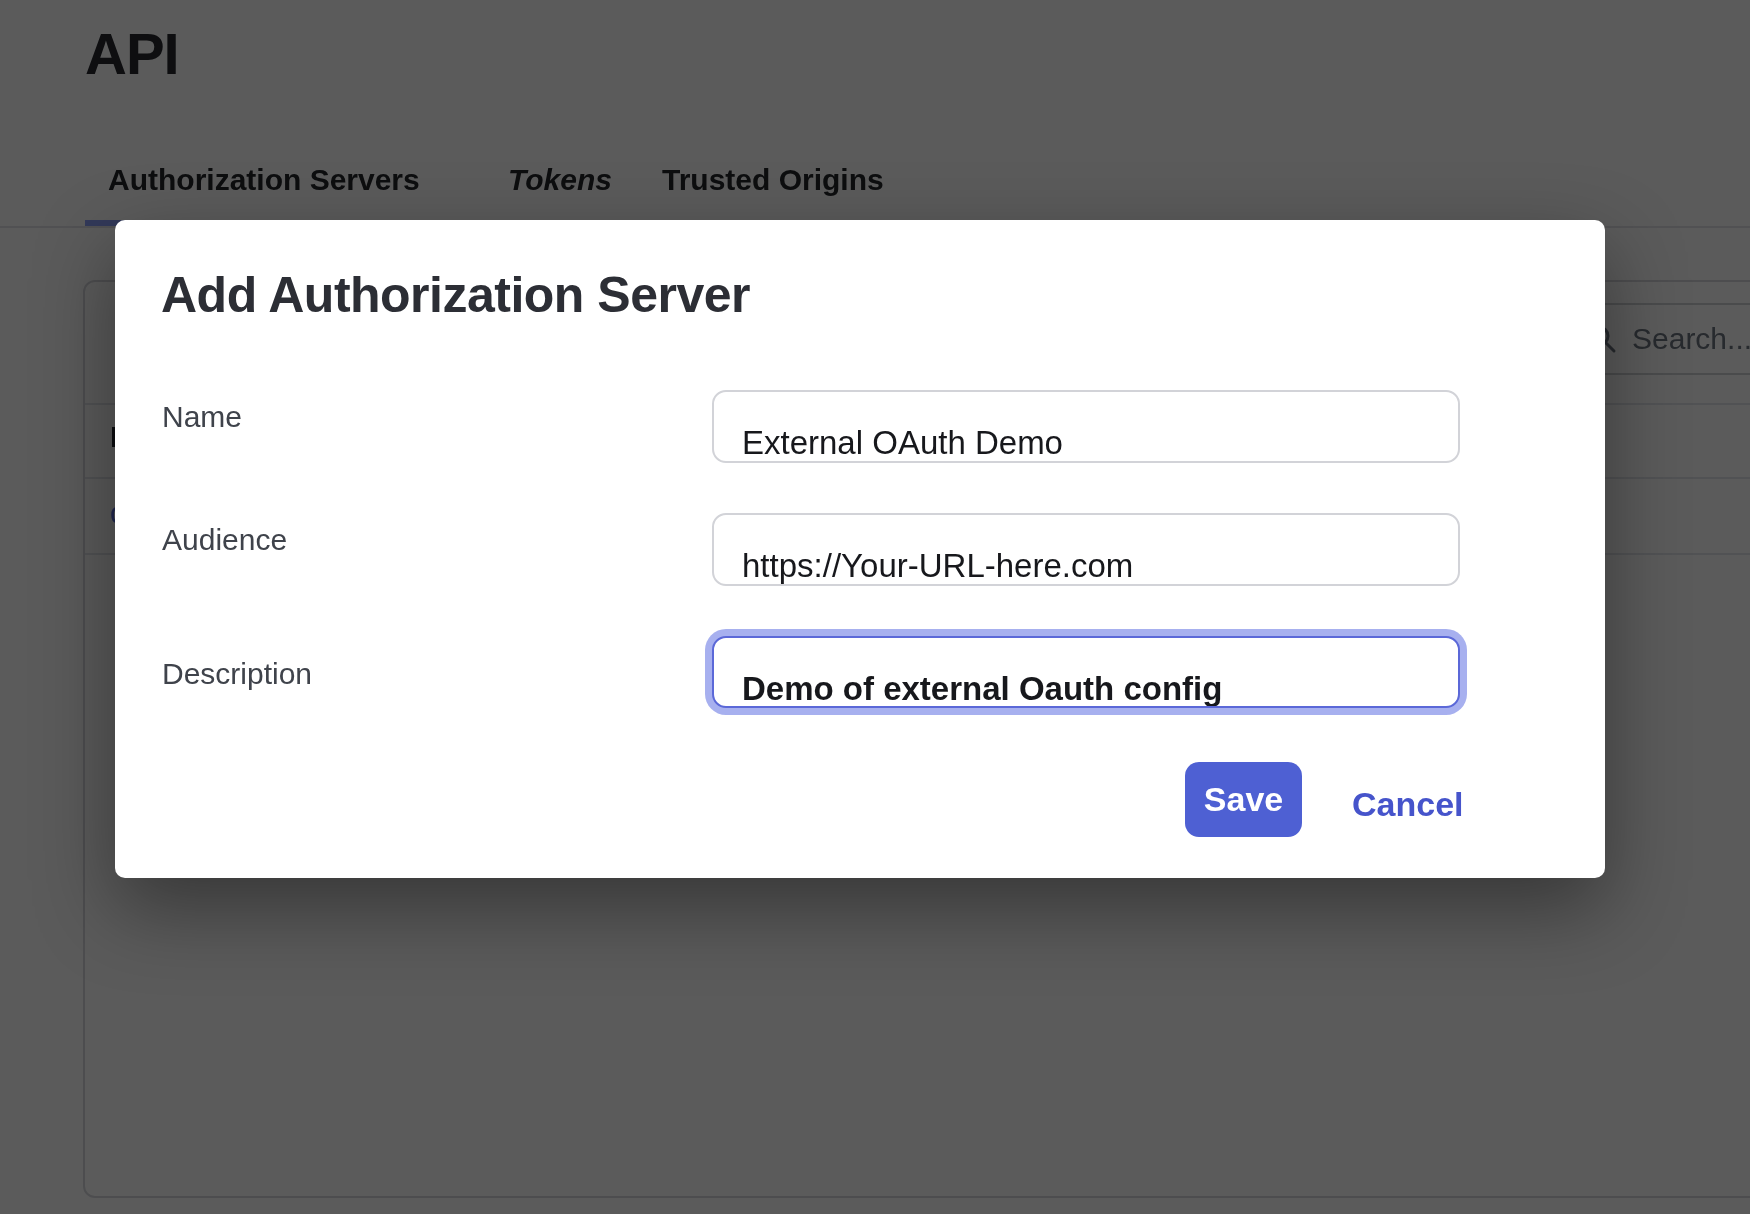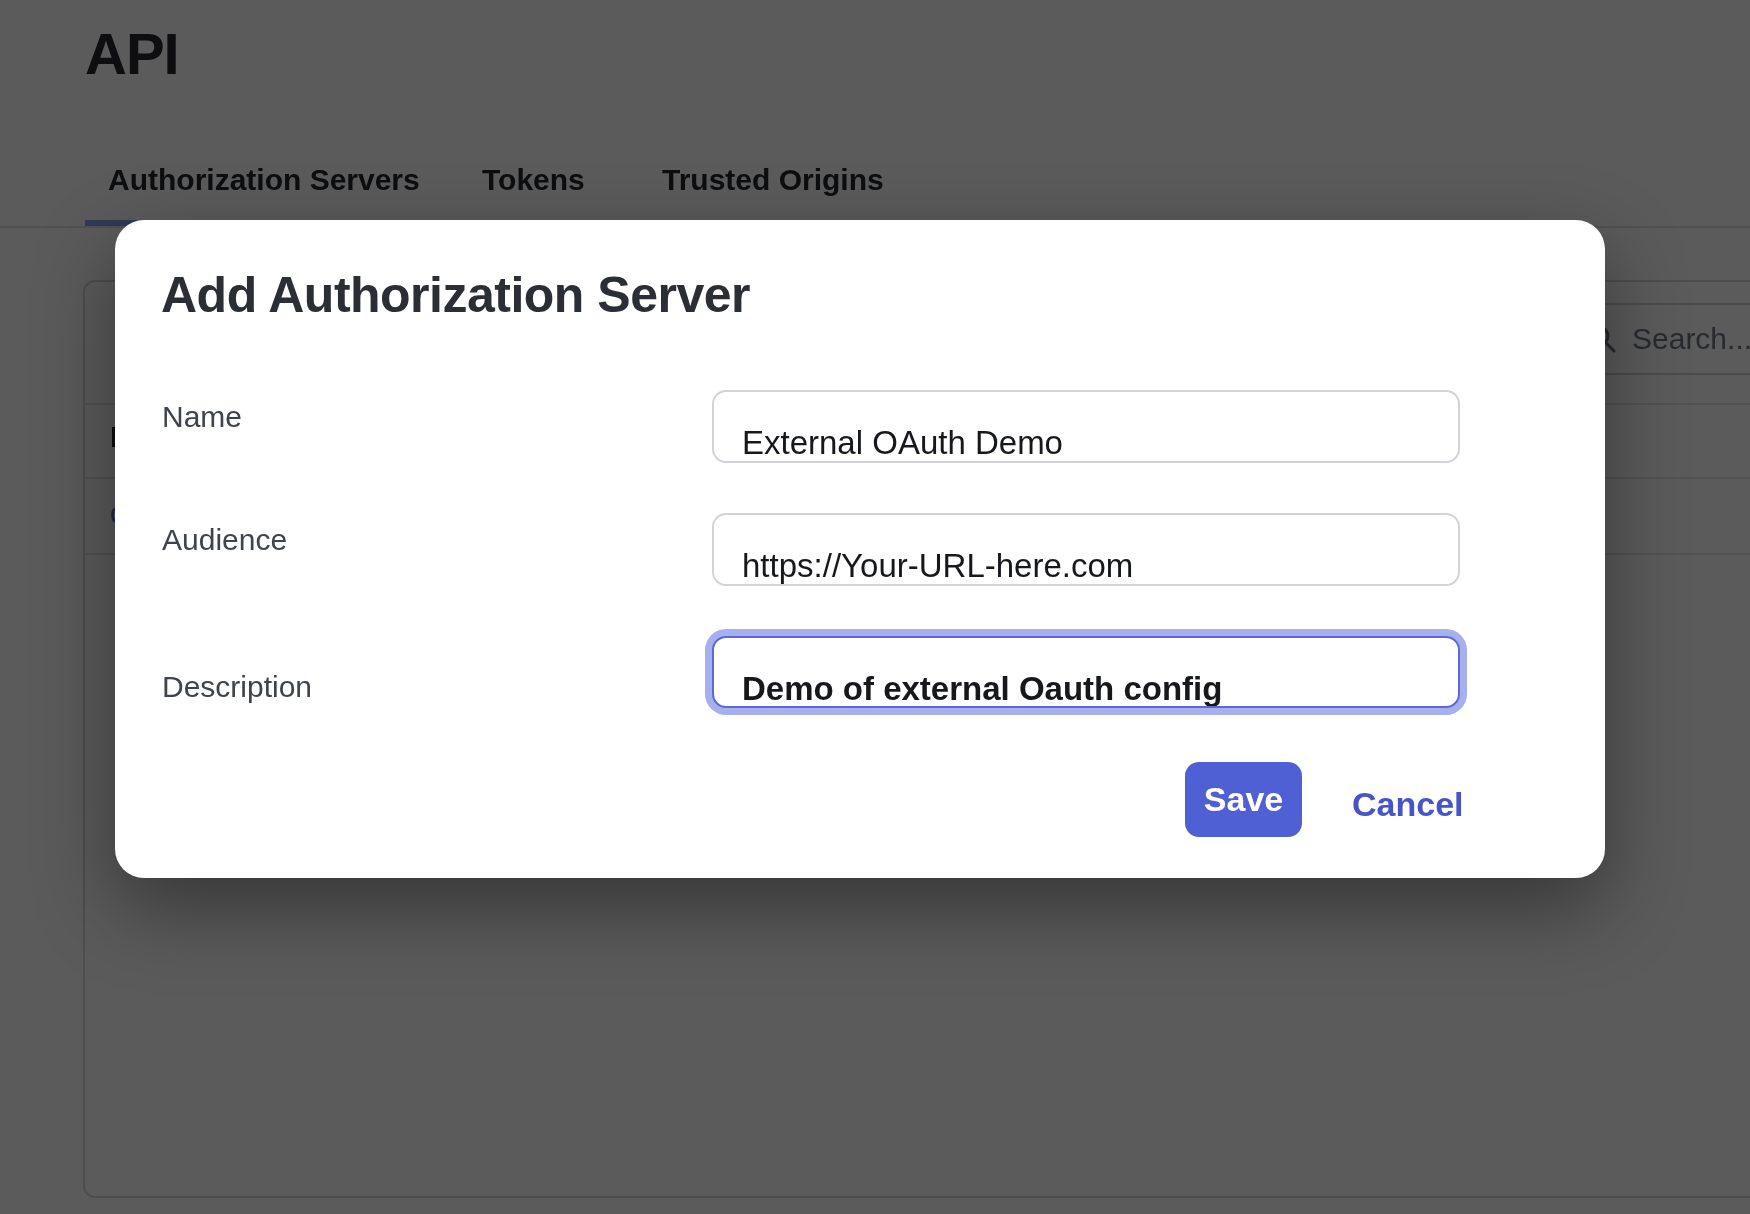--- a/index.html
+++ b/index.html
@@ -6,21 +6,21 @@
   .stage{
     position:relative;width:1750px;height:1214px;overflow:hidden;
     background:#0c4a6e;font-family:"Liberation Sans",sans-serif;
     -webkit-font-smoothing:antialiased;
   }
   
   .page{position:absolute;inset:0;background:#ffffff;}
   .api-title{position:absolute;left:85px;top:20px;font-size:58px;font-weight:700;color:#27292e;letter-spacing:-1px;}
   .tab{position:absolute;top:163px;font-size:30px;font-weight:700;color:#25272c;white-space:nowrap;}
   .tab-authorization{left:108px;}
-  .tab-tokens{left:482px;}
+  .tab-tokens{left:508px;font-style:italic;}
   .tab-trusted{left:662px;}
   .tab-underline{position:absolute;left:85px;top:220px;width:345px;height:7px;background:#8c9ffa;}
   .tabs-border{position:absolute;left:0;top:226px;width:1750px;height:2px;background:#e2e3e7;}
   .bg-card{
     position:absolute;left:83px;top:280px;width:1700px;height:918px;
     background:#ffffff;border:2px solid #d7d9de;border-radius:12px;box-sizing:border-box;
   }
   .bg-search{
     position:absolute;left:1475px;top:21px;width:320px;height:72px;
     border:2px solid #cfd1d6;border-radius:10px;box-sizing:border-box;
@@ -30,26 +30,26 @@
   .bg-search .ph{margin-left:14px;font-size:30px;color:#6e7580;}
   .card-line{position:absolute;left:0;width:100%;height:2px;background:#e4e6ea;}
   .line-1{top:121px;} .line-2{top:195px;} .line-3{top:271px;}
   .bg-th{position:absolute;left:25px;top:138px;font-size:30px;font-weight:700;color:#23252b;}
   .bg-link{position:absolute;left:25px;top:214px;font-size:30px;color:#5a6fe0;}
   
   .overlay{position:absolute;inset:0;background:rgba(0,0,0,0.645);}
   
   .modal{
     position:absolute;left:115px;top:220px;width:1490px;height:658px;
-    background:#ffffff;border-radius:29px;
+    background:#ffffff;border-radius:10px;
     box-shadow:0 30px 80px rgba(0,0,0,0.40);
   }
   .modal-title{position:absolute;left:46px;top:46px;font-size:50px;font-weight:700;color:#2c2e35;letter-spacing:-0.5px;}
   .field-label{position:absolute;left:47px;font-size:30px;color:#3f434b;}
-  .label-name{top:180px;} .label-audience{top:303px;} .label-description{top:450px;}
+  .label-name{top:180px;} .label-audience{top:303px;} .label-description{top:437px;}
   .text-input{
     position:absolute;left:597px;width:748px;height:73px;box-sizing:border-box;
     border:2px solid #d2d3d8;border-radius:14px;background:#fff;
     font-family:"Liberation Sans",sans-serif;font-size:33px;color:#17181c;
     padding:16px 0 0 28px;line-height:69px;white-space:nowrap;overflow:hidden;
   }
   .input-name{top:170px;} .input-audience{top:293px;}
   .input-description{
     top:416px;height:72px;
     border:2px solid #5b68d8;

